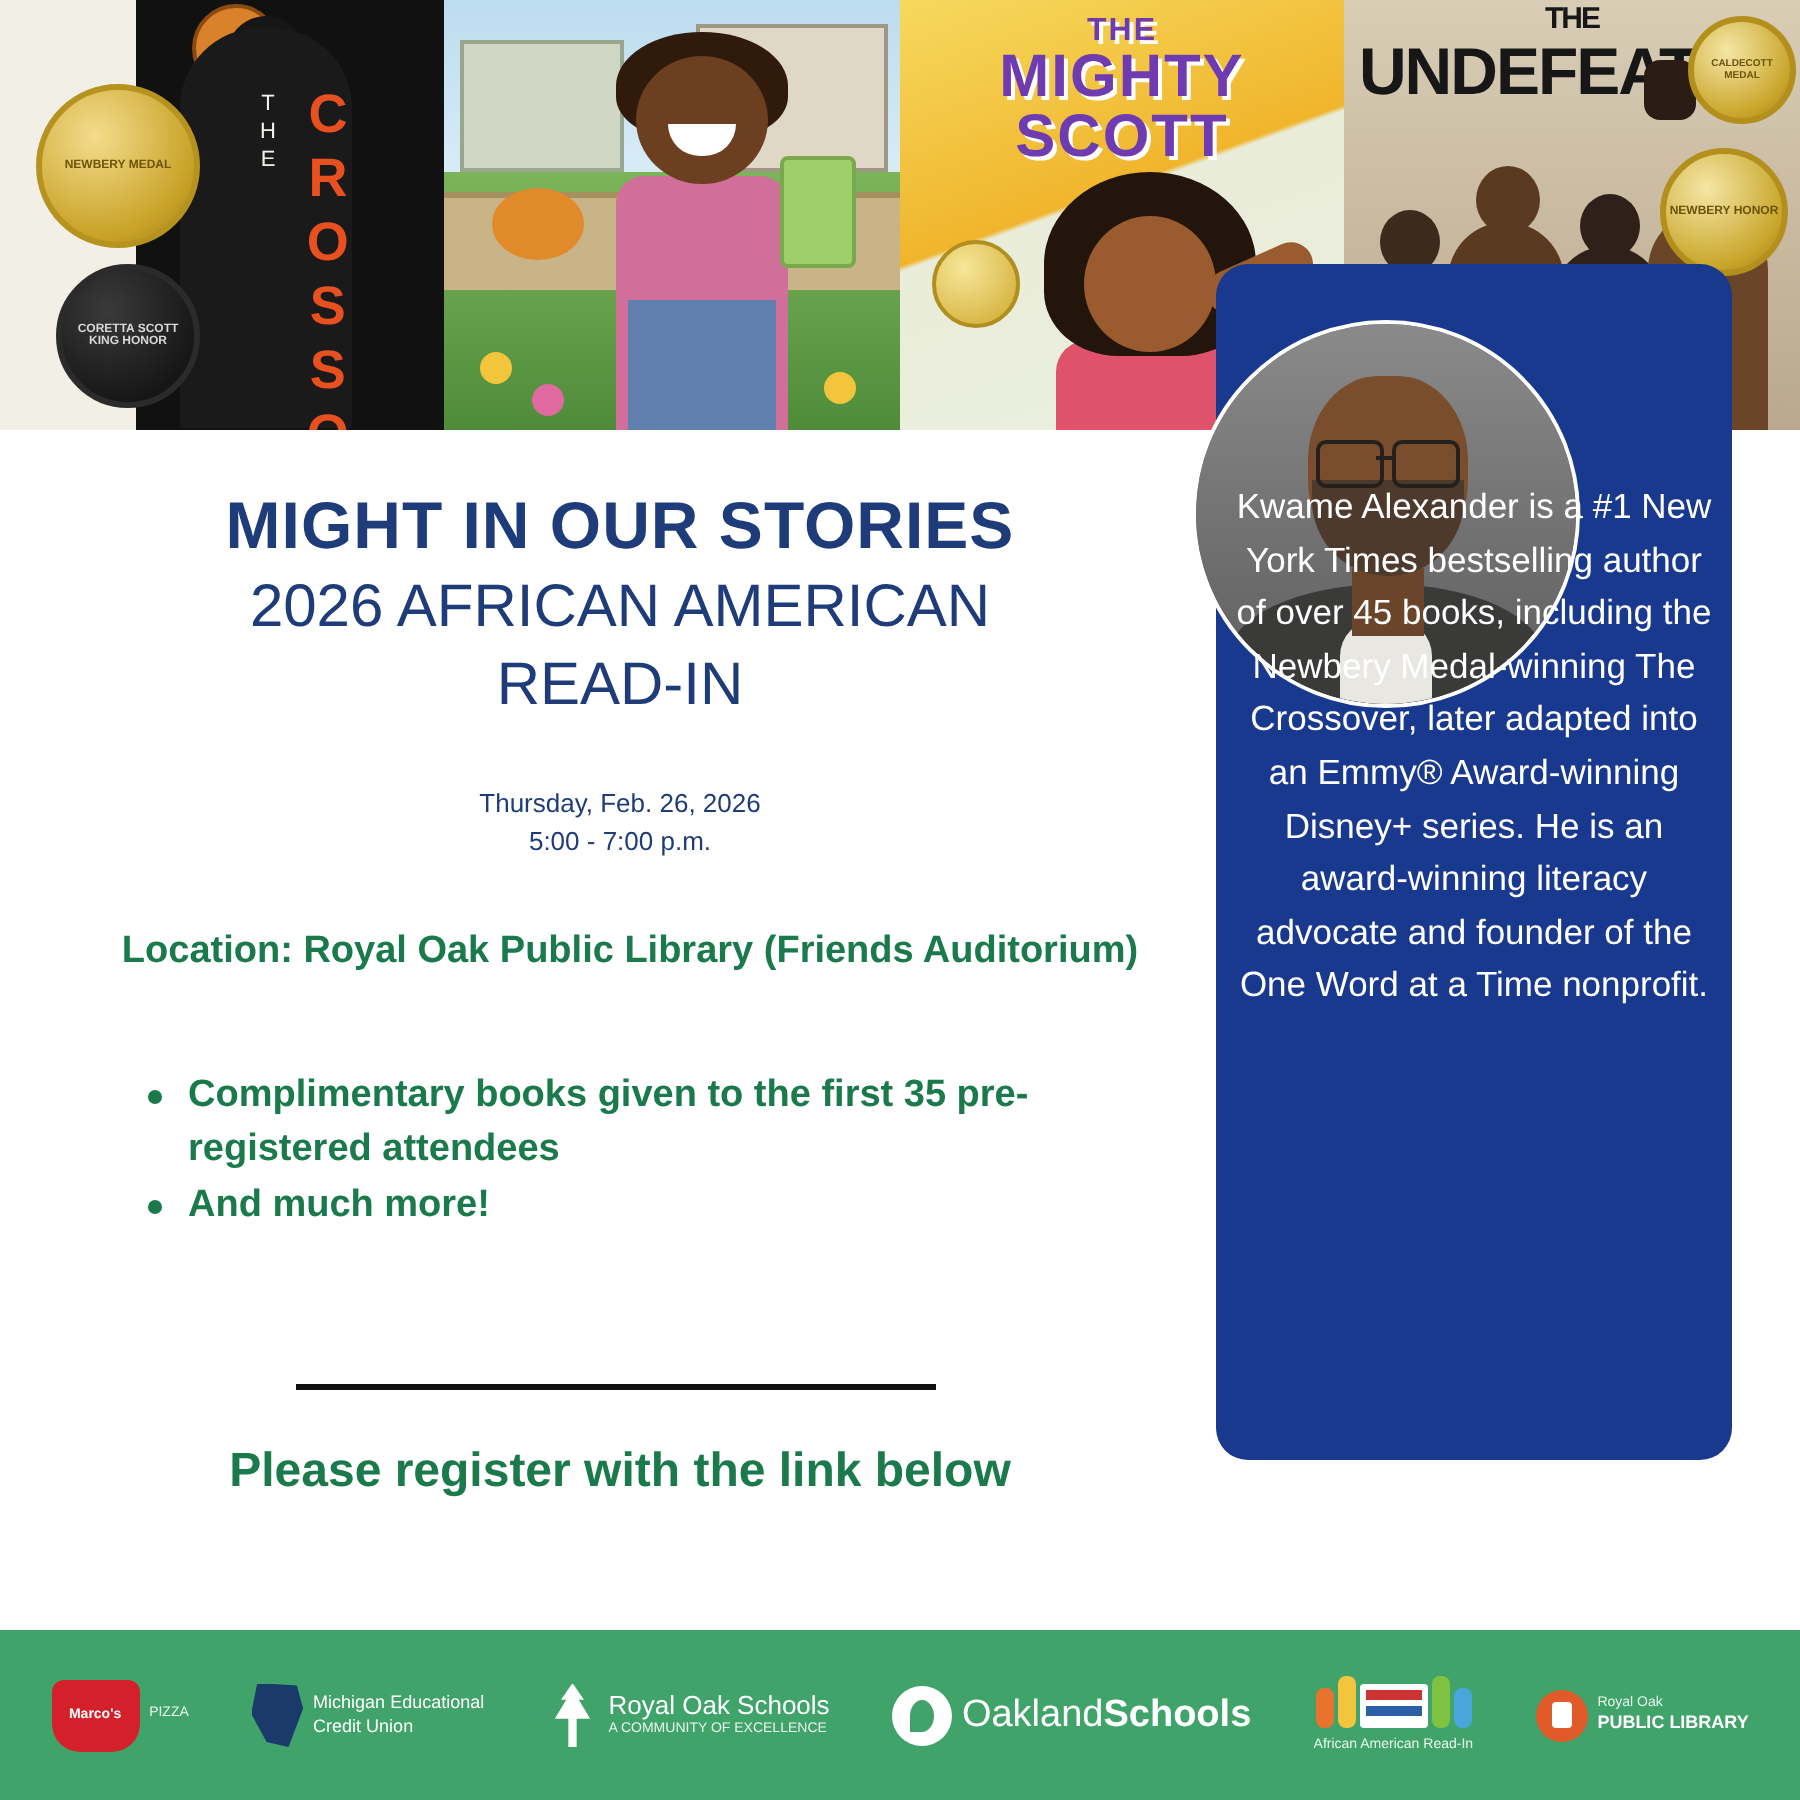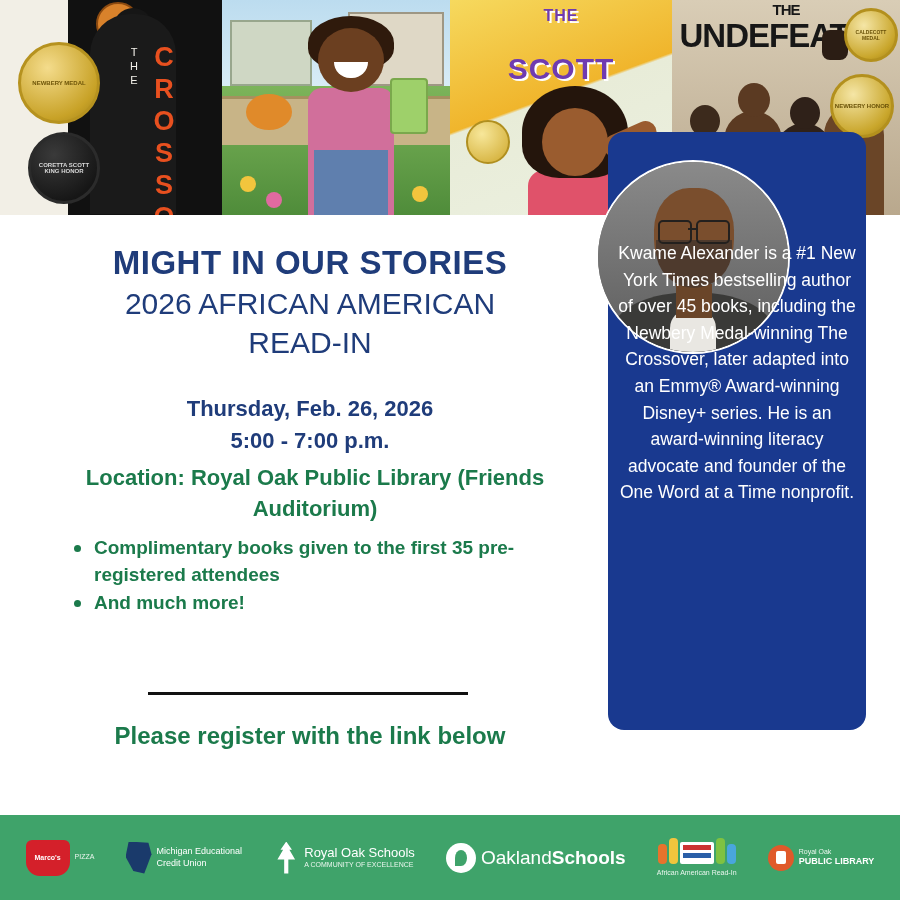--- a/index.html
+++ b/index.html
@@ -232,33 +232,33 @@
     margin-top: 2px;
   }
 
   .datetime {
     position: absolute;
     left: 40px;
     top: 178px;
     width: 540px;
     text-align: center;
     color: #1f3c7a;
-    font-size: 22px;
-    font-weight: bold;
+    font-size: 13px;
+    font-weight: normal;
     line-height: 1.45;
   }
 
   .location {
     position: absolute;
     left: 60px;
     top: 248px;
     width: 510px;
     text-align: center;
     color: #1b7a4b;
-    font-size: 22px;
+    font-size: 19px;
     font-weight: bold;
     line-height: 1.4;
   }
 
   .bullets {
     position: absolute;
     left: 72px;
     top: 320px;
     width: 500px;
     color: #1b7a4b;
@@ -462,21 +462,21 @@
       <div class="c2-jar"></div>
       <div class="c2-flower" style="left:18px; top:176px;"></div>
       <div class="c2-flower" style="left:44px; top:192px; background:#e06aa0;"></div>
       <div class="c2-flower" style="left:190px; top:186px; background:#f2c53d;"></div>
     </div>
 
     <div class="cover cover-3">
       <div class="c3-bg"></div>
       <div class="c3-title">
         <span class="c3-the">THE</span>
-        <br>
+        <span>MIGHTY</span><br>
         <span>SCOTT</span>
       </div>
       <div class="c3-dress"></div>
       <div class="c3-girl-hair"></div>
       <div class="c3-girl-face"></div>
       <div class="c3-arm"></div>
       <div class="c3-gold"></div>
     </div>
 
     <div class="cover cover-4">

